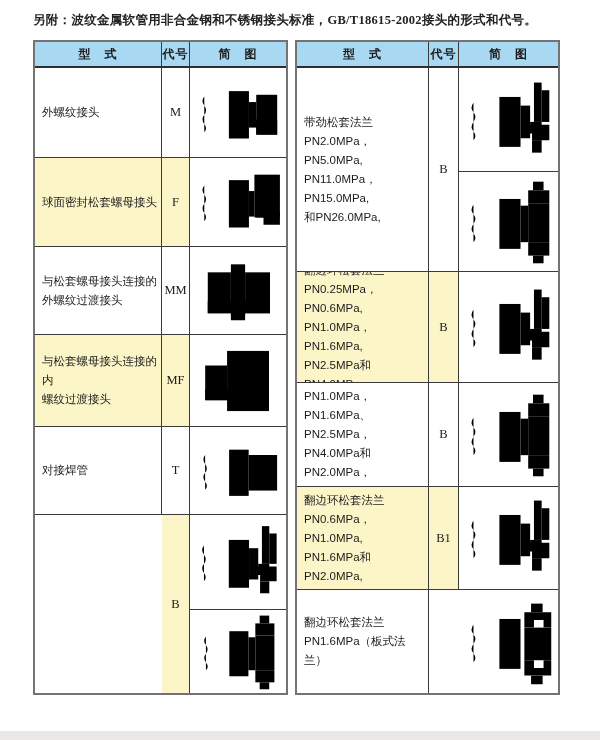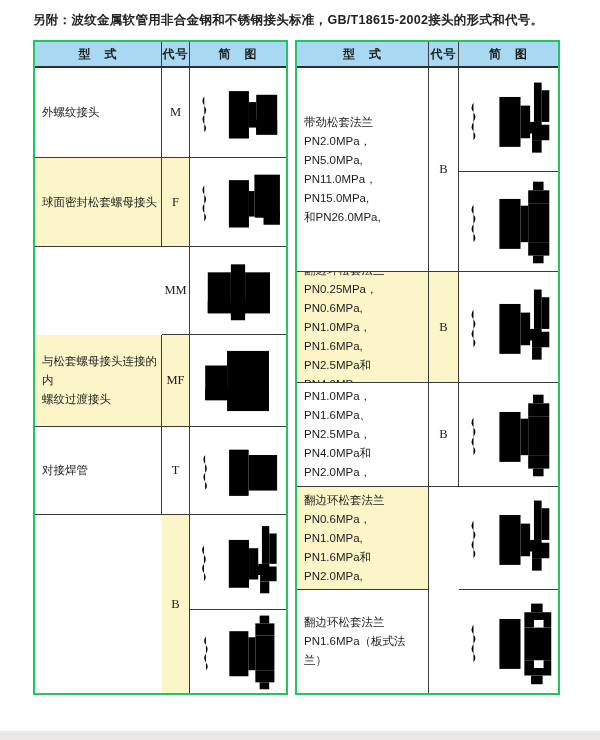--- a/index.html
+++ b/index.html
@@ -3,25 +3,25 @@
 <meta charset="utf-8">
 <style>
   html,body { margin:0; padding:0; }
   body {
     width:600px; height:740px; position:relative; background:#ffffff;
     font-family:"Liberation Sans","DejaVu Sans",sans-serif; color:#1b1b1b;
     overflow:hidden;
   }
   .title {
     position:absolute; left:33px; top:12px; width:540px;
-    font-size:12.5px; font-weight:700; letter-spacing:0.3px; color:#222;
+    font-size:12.5px; font-weight:700; letter-spacing:0.3px; color:#222;font-family:Liberation Serif, serif;
   }
   .tbl {
     position:absolute; top:40px; background:#fff;
-    border:2px solid #22c55e; display:grid; box-sizing:border-box;
+    border:2px solid #737373; display:grid; box-sizing:border-box;
   }
   #tblL {
     left:33px; width:255px; height:655px;
     grid-template-columns:127px 28px 1fr;
     grid-template-rows:26px 90px 89px 88px 92px 88px 95px 1fr;
   }
   #tblR {
     left:295px; width:265px; height:655px;
     grid-template-columns:132px 30px 1fr;
     grid-template-rows:26px 104px 100px 111px 104px 103px 1fr;
@@ -164,20 +164,22 @@
   </div>
 
   <div class="c type yellow" style="grid-area:3/1">球面密封松套螺母接头</div>
   <div class="c code yellow" style="grid-area:3/2">F</div>
   <div class="c diagcell lastcol" style="grid-area:3/3">
     <svg class="d" width="92" height="82" viewBox="0 0 100 90">
         <use href="#sym-f"></use>
       </svg>
   </div>
 
+  <div class="c type" style="grid-area:4/1">与松套螺母接头连接的
+外螺纹过渡接头</div>
   <div class="c code" style="grid-area:4/2">MM</div>
   <div class="c diagcell lastcol" style="grid-area:4/3">
     <svg class="d" width="92" height="80" viewBox="0 0 100 90">
         <use href="#sym-mm"></use>
       </svg>
   </div>
 
   <div class="c code yellow" style="grid-area:5/2">MF</div>
   <div class="c type yellow" style="grid-area:5/1">与松套螺母接头连接的内
 螺纹过渡接头</div>
@@ -249,20 +251,21 @@
   <div class="c code" style="grid-area:5/2">B</div>
   <div class="c diagcell lastcol" style="grid-area:5/3">
     <svg class="d" width="96" height="90" viewBox="0 0 100 90">
         <use href="#sym-flg-b"></use>
       </svg>
   </div>
 
   <div class="c type yellow" style="grid-area:6/1">翻边环松套法兰
 PN0.6MPa，PN1.0MPa,
 PN1.6MPa和PN2.0MPa,</div>
+  <div class="c code yellow" style="grid-area:6/2">B1</div>
   <div class="c diagcell lastcol" style="grid-area:6/3">
     <svg class="d" width="96" height="90" viewBox="0 0 100 90">
         <use href="#sym-flg-a"></use>
       </svg>
   </div>
 
   <div class="c type lastrow" style="grid-area:7/1">翻边环松套法兰
 PN1.6MPa（板式法兰）</div>
   <div class="c diagcell lastcol lastrow" style="grid-area:7/3">
     <svg class="d" width="96" height="92" viewBox="0 0 100 90">

